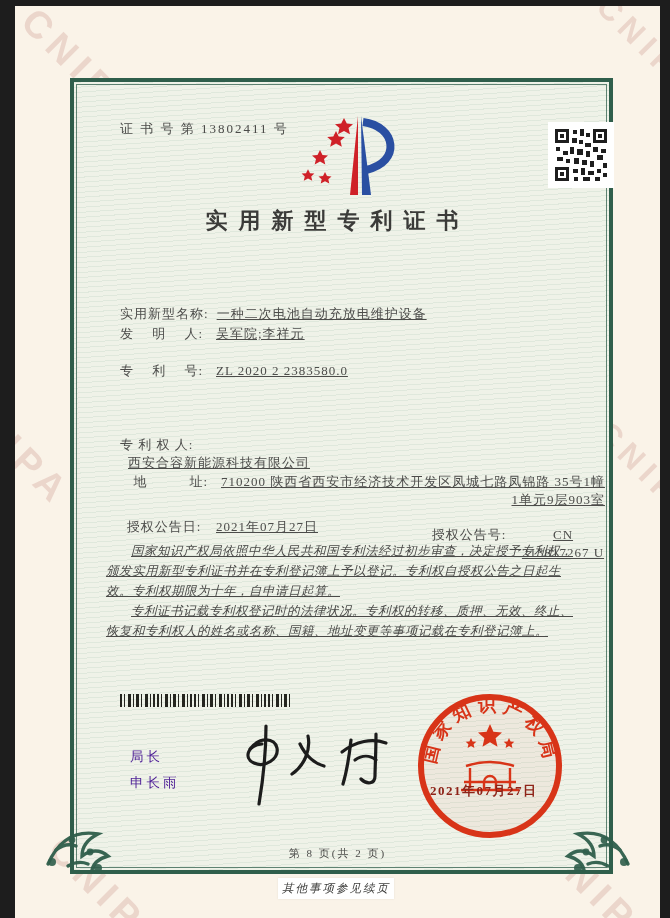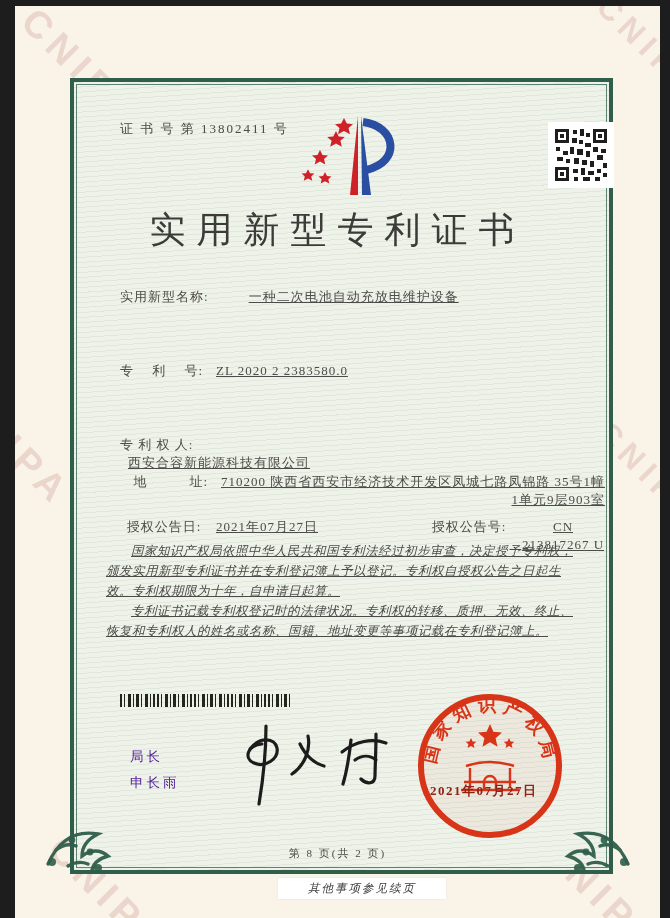--- a/index.html
+++ b/index.html
@@ -38,29 +38,29 @@
     position:absolute;left:50px;top:42px;font-size:13px;color:#4a4a48;
     letter-spacing:2px;z-index:3;
   }
   .logo{position:absolute;left:222px;top:32px;z-index:3;}
   .qr-box{
     position:absolute;left:478px;top:44px;width:66px;height:66px;background:#ffffff;
     display:flex;align-items:center;justify-content:center;z-index:3;
   }
   .title{
     position:absolute;left:0;top:128px;width:100%;text-align:center;
-    font-size:36px;font-weight:normal;letter-spacing:11px;color:#3b3b39;z-index:3;
+    font-size:22px;font-weight:bold;letter-spacing:11px;color:#3b3b39;z-index:3;
   }
   .frow{
     position:absolute;left:50px;display:flex;font-size:13px;color:#4c4c4a;
     line-height:18px;z-index:3;
   }
   .flabel{flex:0 0 auto;min-width:88px;letter-spacing:1px;}
   .fvalue{margin-left:8px;max-width:400px;letter-spacing:1px;text-decoration:underline;}
-  .frow2-b{position:absolute;left:305px;top:0;display:flex;}
+  .frow2-b{position:absolute;left:305px;top:8px;display:flex;}
   .paras{
     position:absolute;left:36px;top:463px;width:472px;z-index:3;
     font-size:12.5px;line-height:20px;color:#4a4a48;font-style:italic;
     letter-spacing:0.5px;
   }
   .paras p{margin:0;text-indent:2em;text-decoration:underline;}
   .barcode{
     position:absolute;left:50px;top:616px;width:172px;height:13px;z-index:3;
     background:repeating-linear-gradient(90deg,
       #25251f 0 2px, transparent 2px 4px,
@@ -81,21 +81,21 @@
     position:absolute;left:360px;top:704px;z-index:5;
     font-size:13px;font-weight:bold;color:#8e2318;letter-spacing:1.5px;white-space:nowrap;
   }
   .page-num{
     position:absolute;left:0;top:768px;width:100%;text-align:center;z-index:3;
     font-size:11px;color:#4a4a48;letter-spacing:2px;
   }
   .corner-orn{position:absolute;z-index:5;}
   .note{
     position:absolute;left:208px;top:800px;z-index:3;
-    background:#ffffff;padding:3px 30px;font-size:11.5px;color:#3e3e3c;
+    background:#ffffff;padding:3px 4px;font-size:11.5px;color:#3e3e3c;
     font-style:italic;letter-spacing:2px;box-shadow:0 0 2px rgba(0,0,0,0.08);
   }
   
   .inframe{position:absolute;left:55px;top:72px;width:535px;height:692px;z-index:3;}
 </style>
 </head>
 <body>
 
 <div id="stage">
   <div id="paper">
@@ -170,23 +170,27 @@
               <rect x="50" y="46" width="4" height="4"></rect>
             <rect x="21" y="50" width="4" height="4"></rect>
               <rect x="30" y="50" width="7" height="4"></rect>
               <rect x="42" y="50" width="5" height="4"></rect>
           </g>
         </svg>
       </div>
 
       <div class="title">实用新型专利证书</div>
 
-      <div class="frow" style="top:210px;gap:32px;">
+      <div class="frow" style="top:227px;">
         <span class="flabel">实用新型名称:</span>
         <span class="fvalue">一种二次电池自动充放电维护设备</span>
+      </div>
+      <div class="frow" style="top:247px;">
+        <span class="flabel">发　 明　 人:</span>
+        <span class="fvalue">吴军院;李祥元</span>
       </div>
       <div class="frow" style="top:284px;">
         <span class="flabel">专　 利　 号:</span>
         <span class="fvalue">ZL 2020 2 2383580.0</span>
       </div>
       <div class="frow" style="top:358px;flex-direction:column;">
         <span class="flabel">专 利 权 人:</span>
         <span class="fvalue">西安合容新能源科技有限公司</span>
       </div>
       <div class="frow" style="top:395px;text-align:right;">

